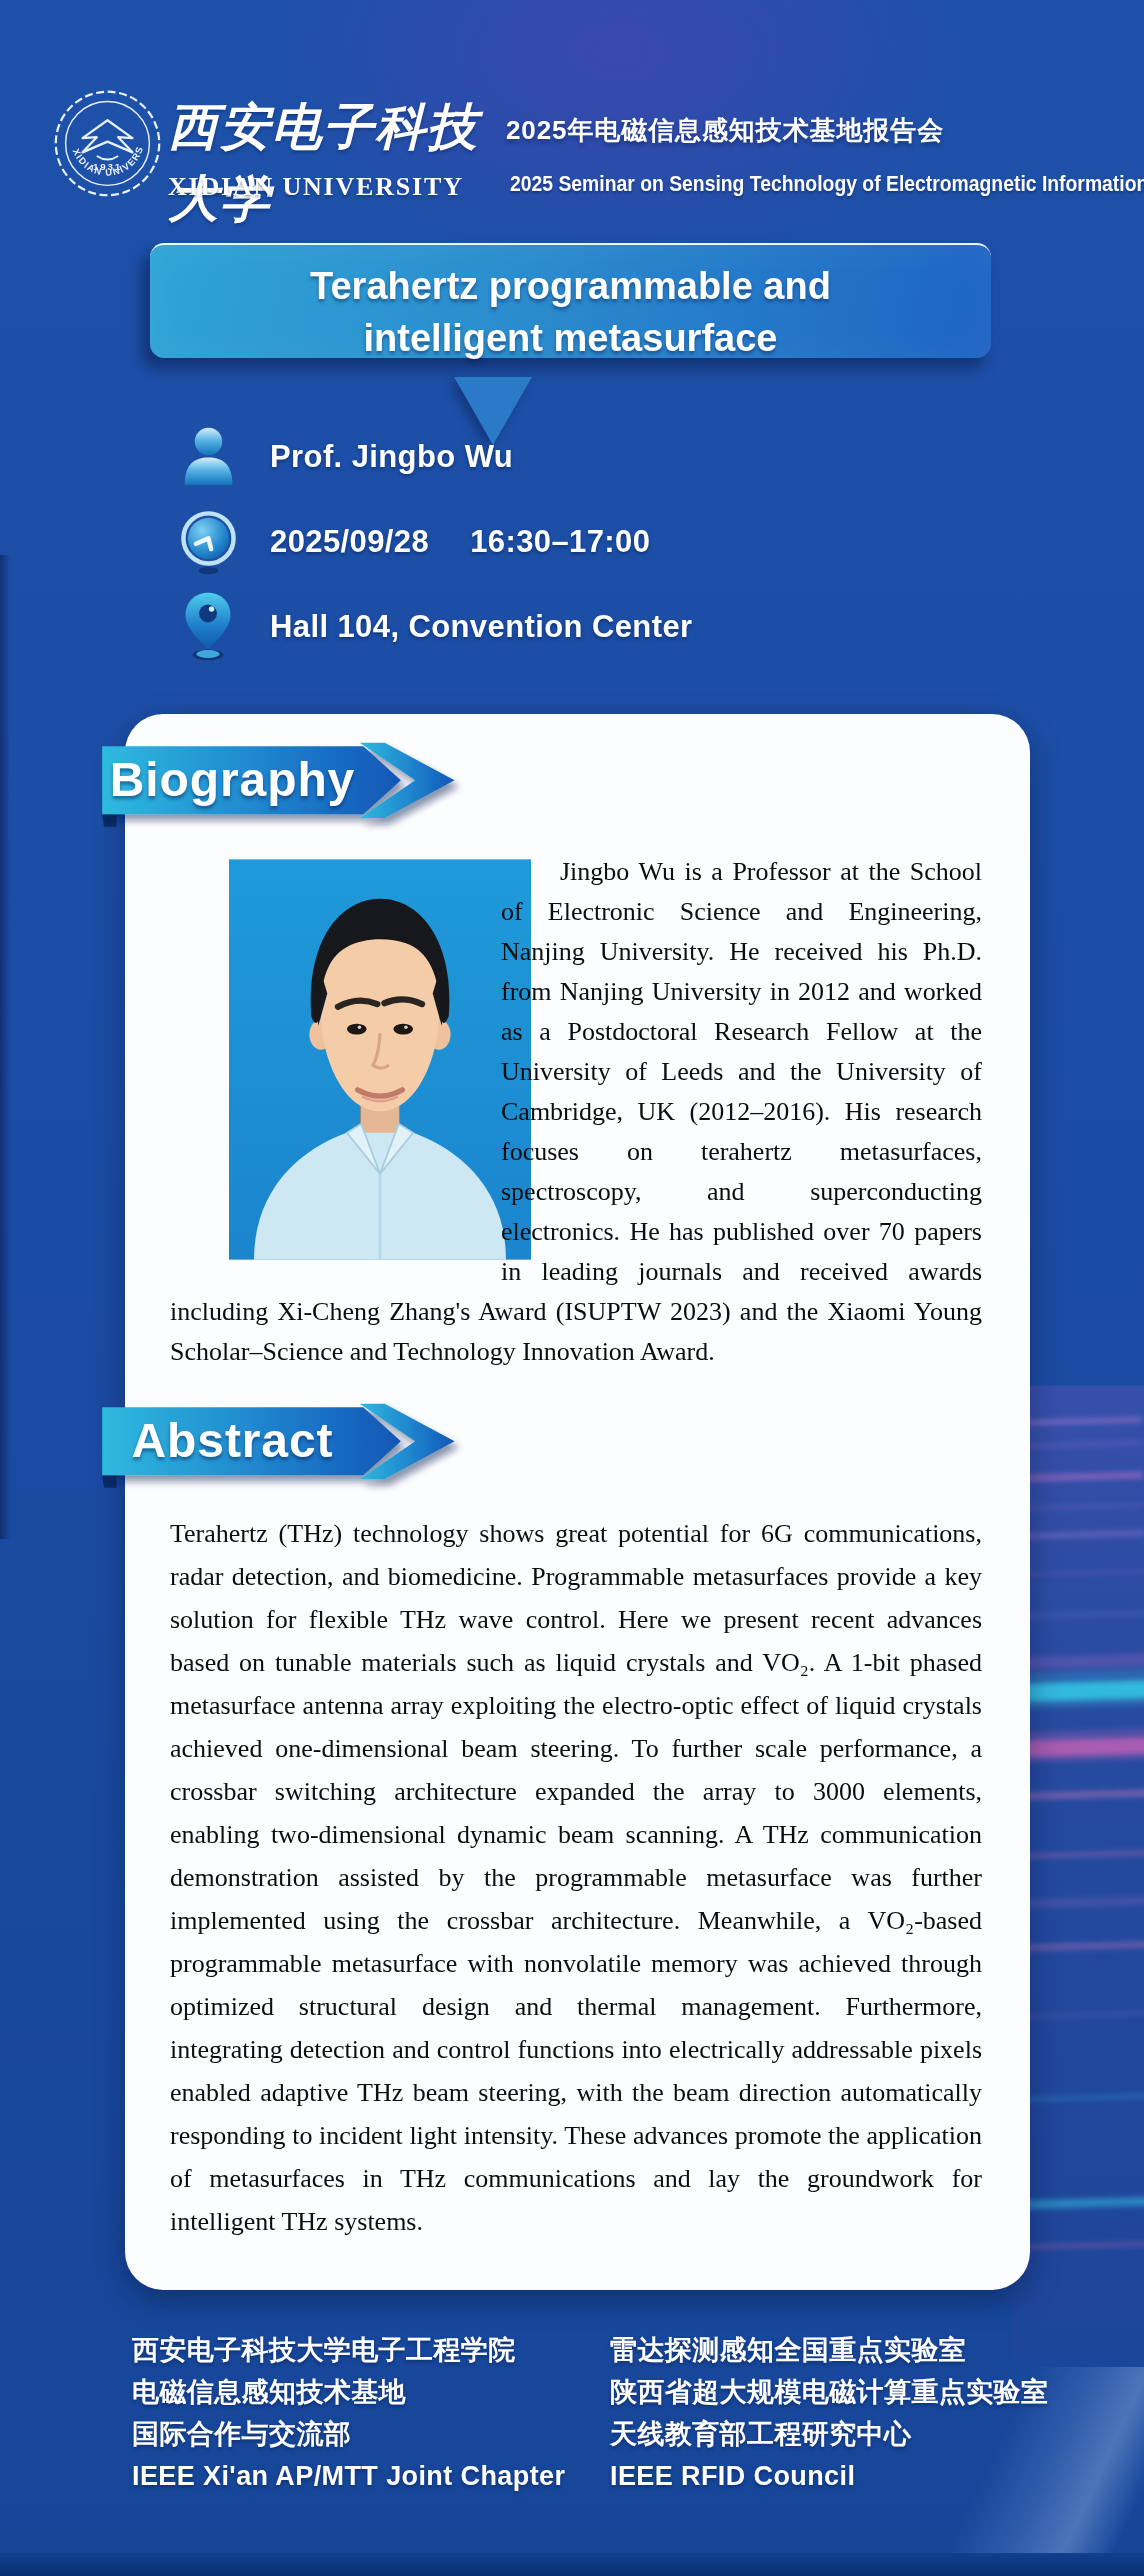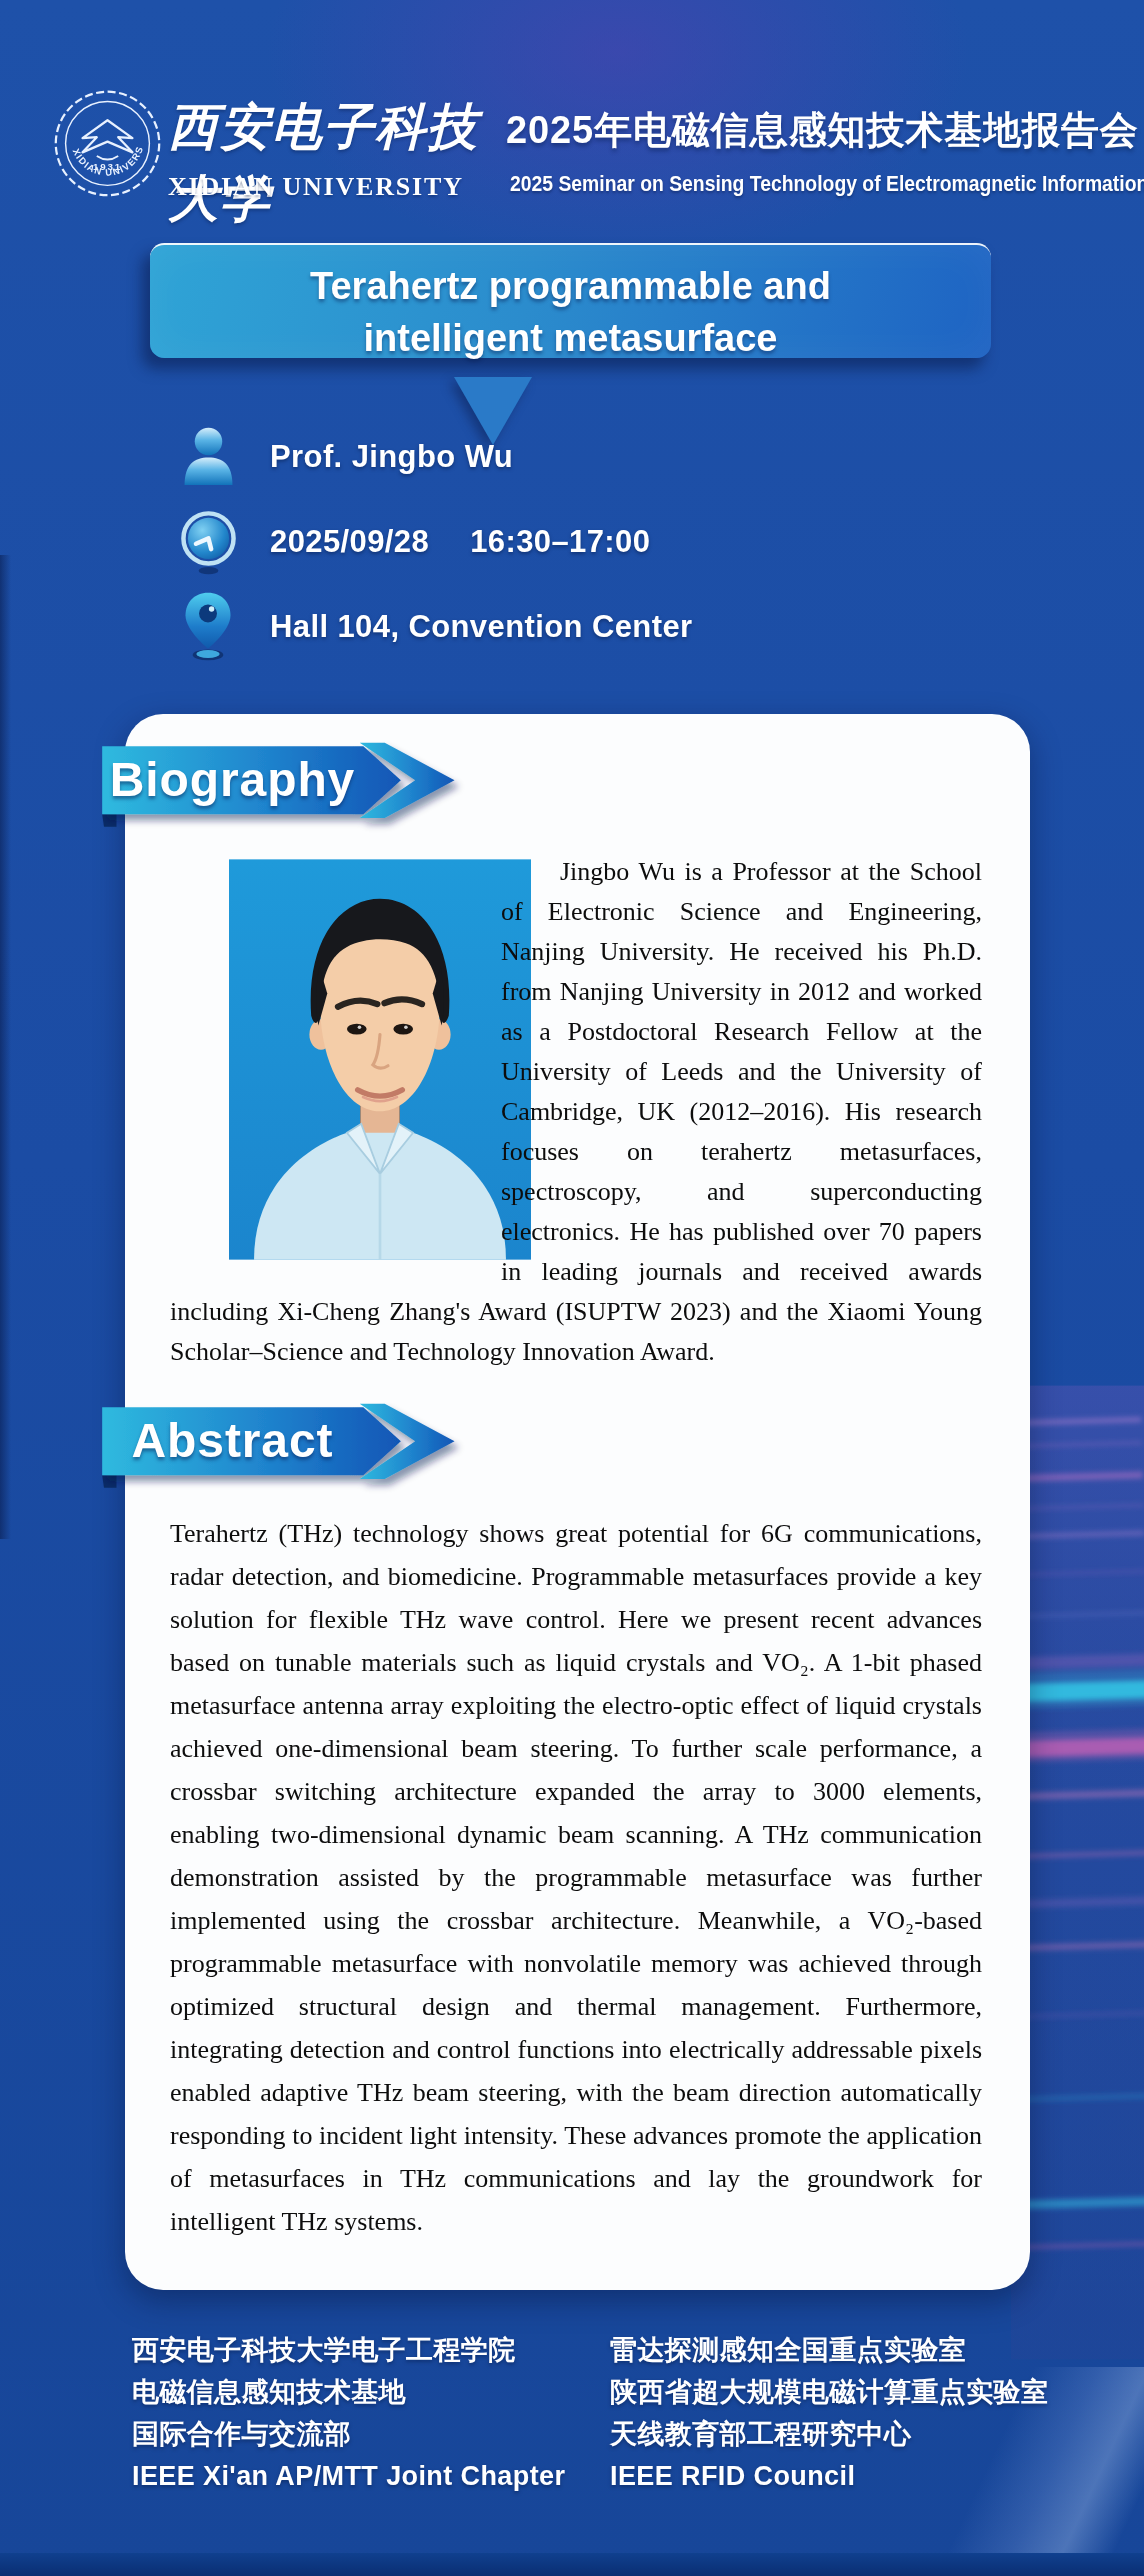--- a/index.html
+++ b/index.html
@@ -21,21 +21,21 @@
     background:linear-gradient(180deg,#10408f,#0a2e72); }
   
   .seal { position:absolute; left:52px; top:81px; width:111px; height:132px; }
   .uni-cn { position:absolute; left:168px; top:91px; width:322px; height:73px;
     color:#fff; font-family:"Liberation Serif", serif; font-style:italic; font-weight:bold;
     font-size:50px; line-height:72px; letter-spacing:1.8px; text-shadow:0 1.8px 3.6px rgba(5,25,70,.4); }
   .uni-en { position:absolute; left:168px; top:172px; width:322px;
     color:#fff; font-family:"Liberation Serif", serif; font-weight:bold;
     font-size:26px; letter-spacing:1.8px; text-shadow:0 1.8px 2.7px rgba(5,25,70,.4); }
   .title-cn { position:absolute; left:506px; top:95px; width:590px; height:72px;
-    color:#fff; font-weight:bold; font-size:38px; line-height:70px; letter-spacing:0.9px;
+    color:#fff; font-weight:bold; font-size:26px; line-height:70px; letter-spacing:0.9px;
     text-shadow:0 2.7px 4.5px rgba(5,25,70,.45); white-space:nowrap; }
   .title-en { position:absolute; left:510px; top:172px; width:680px;
     color:#fff; font-weight:bold; font-size:21.5px; letter-spacing:0px;
     transform:scaleX(.9); transform-origin:left center; white-space:nowrap;
     text-shadow:0 1.8px 2.7px rgba(5,25,70,.45); }
   
   .bubble { position:absolute; left:150px; top:243px; width:841px; height:115px;
     border-radius:14.3px;
     background:linear-gradient(105deg,#2fa4d6 0%, #2b8ccd 45%, #1e63c3 100%);
     border-top:2.7px solid rgba(255,255,255,.92);

